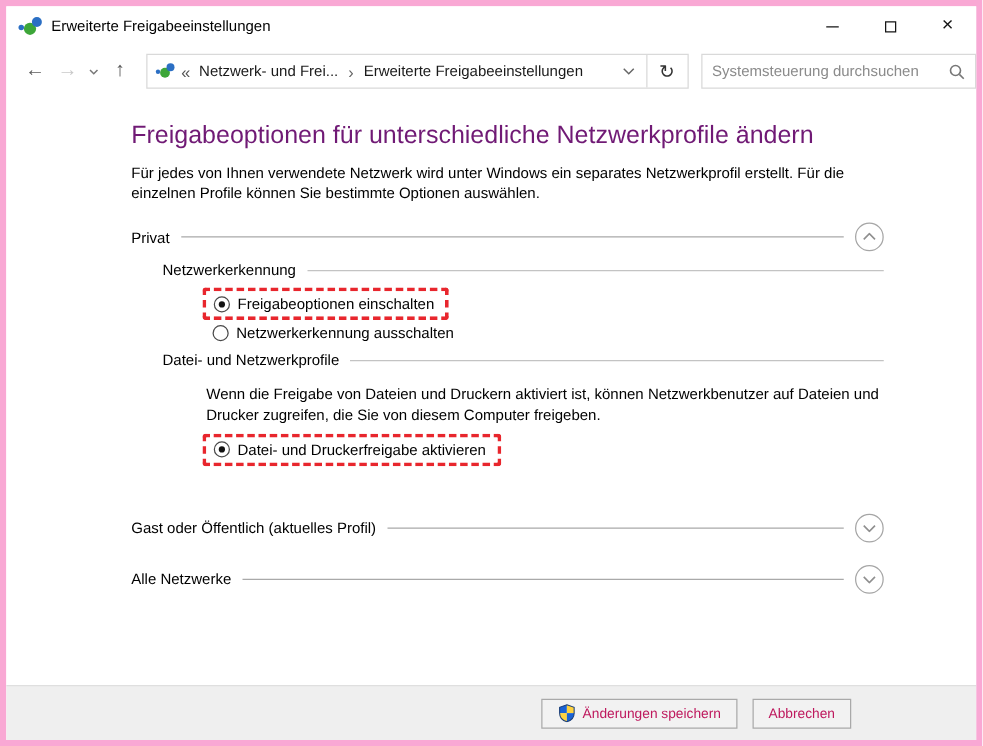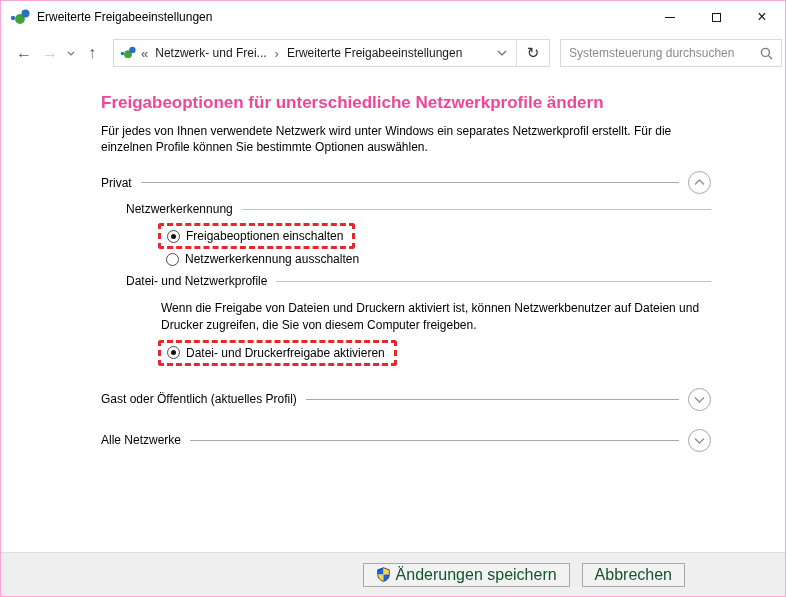--- a/index.html
+++ b/index.html
@@ -1,20 +1,20 @@
 <!DOCTYPE html>
 <html><head>
 <meta charset="utf-8">
 <style>
   * { margin:0; padding:0; box-sizing:border-box; }
   html,body { width:786px; height:597px; }
   body { font-family:"Liberation Sans", sans-serif; font-size:12px; color:#000; background:#fff; }
 
   .window { position:relative; width:786px; height:597px; background:#fff;
-            border:1px solid #f9a8d4; overflow:hidden; }
+            border:5px solid #f9a8d4; overflow:hidden; }
 
   
   .titlebar { position:absolute; top:0; left:0; right:0; height:32px; background:#fff;
               display:flex; align-items:center; }
   .titlebar .app-icon { margin:0 7px 0 9px; width:20px; height:17px; }
   .titlebar .title { font-size:12px; color:#000; }
   .win-controls { margin-left:auto; display:flex; height:100%; }
   .win-btn { width:46px; height:100%; display:flex; align-items:center; justify-content:center;
              font-size:15px; color:#151515; cursor:default; }
   .win-btn.min span { display:block; width:10px; height:1px; background:#151515; }
@@ -44,21 +44,21 @@
   .searchbox { display:flex; align-items:center; height:28px; margin-left:10px; width:222px;
                border:1px solid #d9d9d9; background:#fff; padding:0 8px; }
   .searchbox input { border:none; outline:none; flex:1; font-family:"Liberation Sans",sans-serif;
                      font-size:12px; color:#333; background:transparent; min-width:0; }
   .searchbox input::placeholder { color:#8b8b8b; opacity:1; }
   .searchbox .mag { flex:0 0 auto; margin-left:4px; }
 
   
   .content { position:absolute; top:72px; left:0; right:0; bottom:44px; background:#fff;
              padding:20px 74px 0 100px; }
-  h1.page-title { font-size:17px; font-weight:bold; color:#ec4899; margin-bottom:10px; }
+  h1.page-title { font-size:20px; font-weight:normal; color:#701a75; margin-bottom:10px; }
   .intro { max-width:608px; line-height:1.35; margin-bottom:16px; }
 
   .section-row { display:flex; align-items:center; margin-top:14px; }
   .section-row .label { white-space:nowrap; }
   .section-row .rule { flex:1; height:1px; background:#a9a9a9; margin:0 9px; }
   .section-row.sub { margin-left:25px; margin-top:8px; }
   .section-row.sub .rule { background:#c3c3c3; margin-right:0; }
   .chev-btn { width:23px; height:23px; border:1px solid #a6a6a6; border-radius:50%;
               display:flex; align-items:center; justify-content:center; background:#fff; flex:0 0 auto; }
 
@@ -71,29 +71,29 @@
   .radio.checked::after { content:""; position:absolute; left:3px; top:3px; width:5px; height:5px;
                           border-radius:50%; background:#111; }
   .checkbox { width:13px; height:13px; border:1px solid #4a4a4a; margin-right:6px; flex:0 0 auto;
               background:#fff; display:flex; align-items:center; justify-content:center; }
   .checkbox svg { display:block; }
 
   .hl-red { display:inline-flex; align-items:center; border:3px dashed #e8262d; border-radius:3px;
             padding:3px 9px 3px 6px; margin-left:57px; margin-top:7px; }
   .hl-red .radio { margin-right:6px; }
 
-  .gap-lg { margin-top:22px; }
+  .gap-lg { margin-top:38px; }
   .gap-md { margin-top:18px; }
 
   
   .footer { position:absolute; left:0; right:0; bottom:0; height:44px; background:#efefef;
             border-top:1px solid #dfdfdf; display:flex; align-items:center;
             justify-content:flex-end; padding-right:100px; gap:12px; }
   .btn { height:24px; background:#f2f2f2; border:1px solid #a9a9a9; font-family:"Liberation Sans",sans-serif;
-         font-size:16px; color:#14532d; display:inline-flex; align-items:center; justify-content:center;
+         font-size:11px; color:#be185d; display:inline-flex; align-items:center; justify-content:center;
          padding:0 12px; }
   .btn .shield { margin-right:5px; display:block; }
 </style>
 </head>
 <body>
 
 <div class="window">
 
   <div class="titlebar">
     <svg class="app-icon" viewBox="0 0 20 17">

